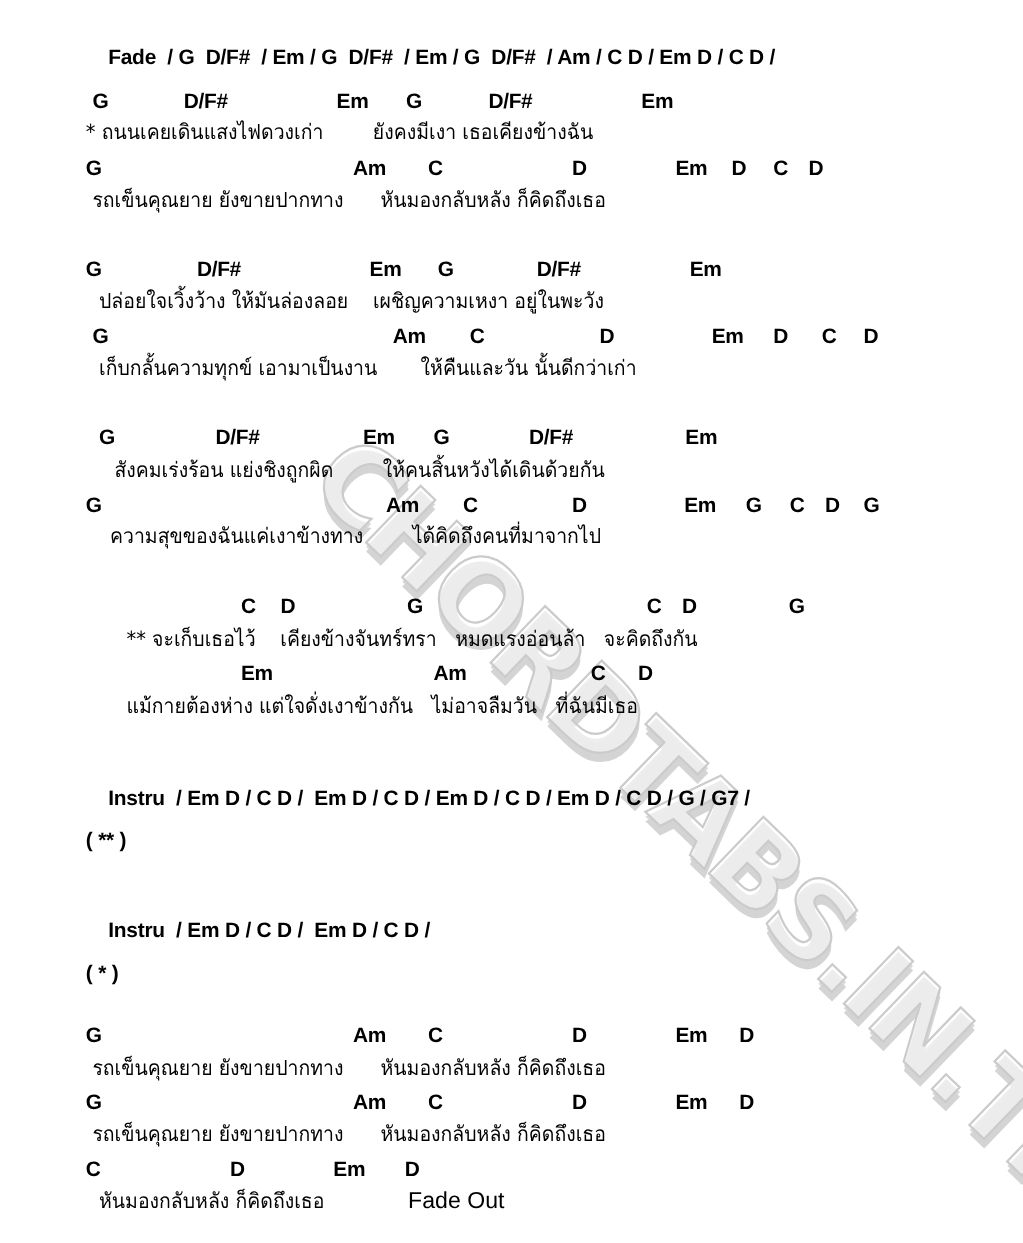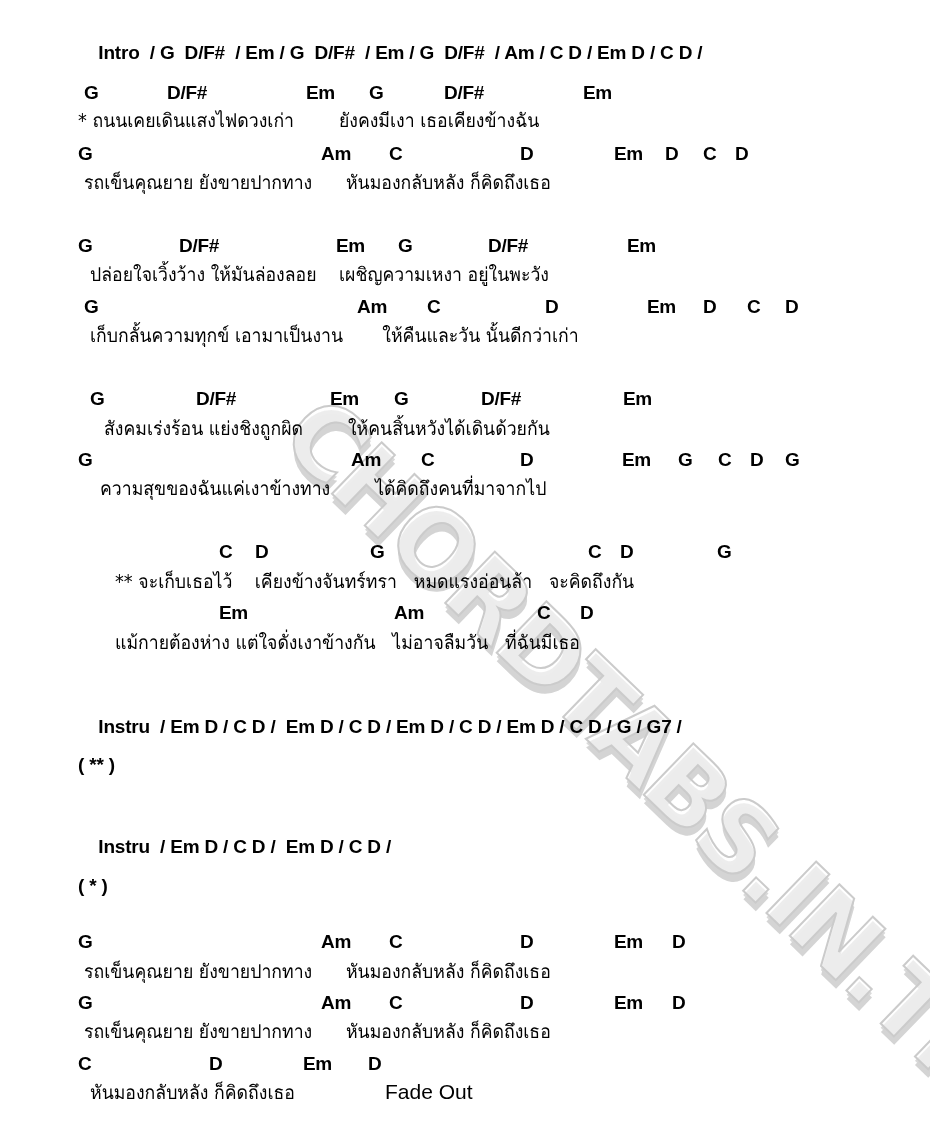--- a/index.html
+++ b/index.html
@@ -12,21 +12,21 @@
   .watermark { position: absolute; left: 120px; top: 560px; transform-origin: left center; transform: rotate(44deg) translate(-10px, -270px); font-family: "DejaVu Sans", "Liberation Sans", sans-serif; font-weight: bold; font-size: 98px; letter-spacing: -4px; color: rgba(255,255,255,0.55); -webkit-text-stroke: 2px #c9c9c9; text-shadow: 6px 6px 0 #d2d2d2, 3px 3px 0 #d8d8d8; white-space: pre; pointer-events: none; opacity: 0.95; }
 </style>
 </head>
 <body>
 
 <div class="sheet">
 
   <div class="watermark">CHORDTABS.IN.TH</div>
 
   <div class="bar" style="left:78px; top:20px;">
-    <span>Intro</span><span>  </span><span>/ G  D/F#  / Em / G  D/F#  / Em / G  D/F#  / Am / C D / Em D / C D /</span>
+    <span>Fade</span><span>  </span><span>/ G  D/F#  / Em / G  D/F#  / Em / G  D/F#  / Am / C D / Em D / C D /</span>
   </div>
 
   <div>
     <div>
       <span class="chord" style="left:84px; top:82px;">G</span>
       <span class="chord" style="left:167px; top:82px;">D/F#</span>
       <span class="chord" style="left:306px; top:82px;">Em</span>
       <span class="chord" style="left:369px; top:82px;">G</span>
       <span class="chord" style="left:444px; top:82px;">D/F#</span>
       <span class="chord" style="left:583px; top:82px;">Em</span>
@@ -142,16 +142,16 @@
       <span class="chord" style="left:672px; top:992px;">D</span>
     </div>
     <div class="lyric" style="left:84px; top:1018px;">รถเข็นคุณยาย ยังขายปากทาง      หันมองกลับหลัง ก็คิดถึงเธอ</div>
     <div>
       <span class="chord" style="left:78px; top:1053px;">C</span>
       <span class="chord" style="left:209px; top:1053px;">D</span>
       <span class="chord" style="left:303px; top:1053px;">Em</span>
       <span class="chord" style="left:368px; top:1053px;">D</span>
     </div>
     <div class="lyric" style="left:90px; top:1079px;">หันมองกลับหลัง ก็คิดถึงเธอ</div>
-    <div class="fade" style="left:385px; top:1079px;text-align:center;">Fade Out</div>
+    <div class="fade" style="left:371px; top:1079px;text-align:center;">Fade Out</div>
   </div>
 
 </div>
 
 </body></html>

